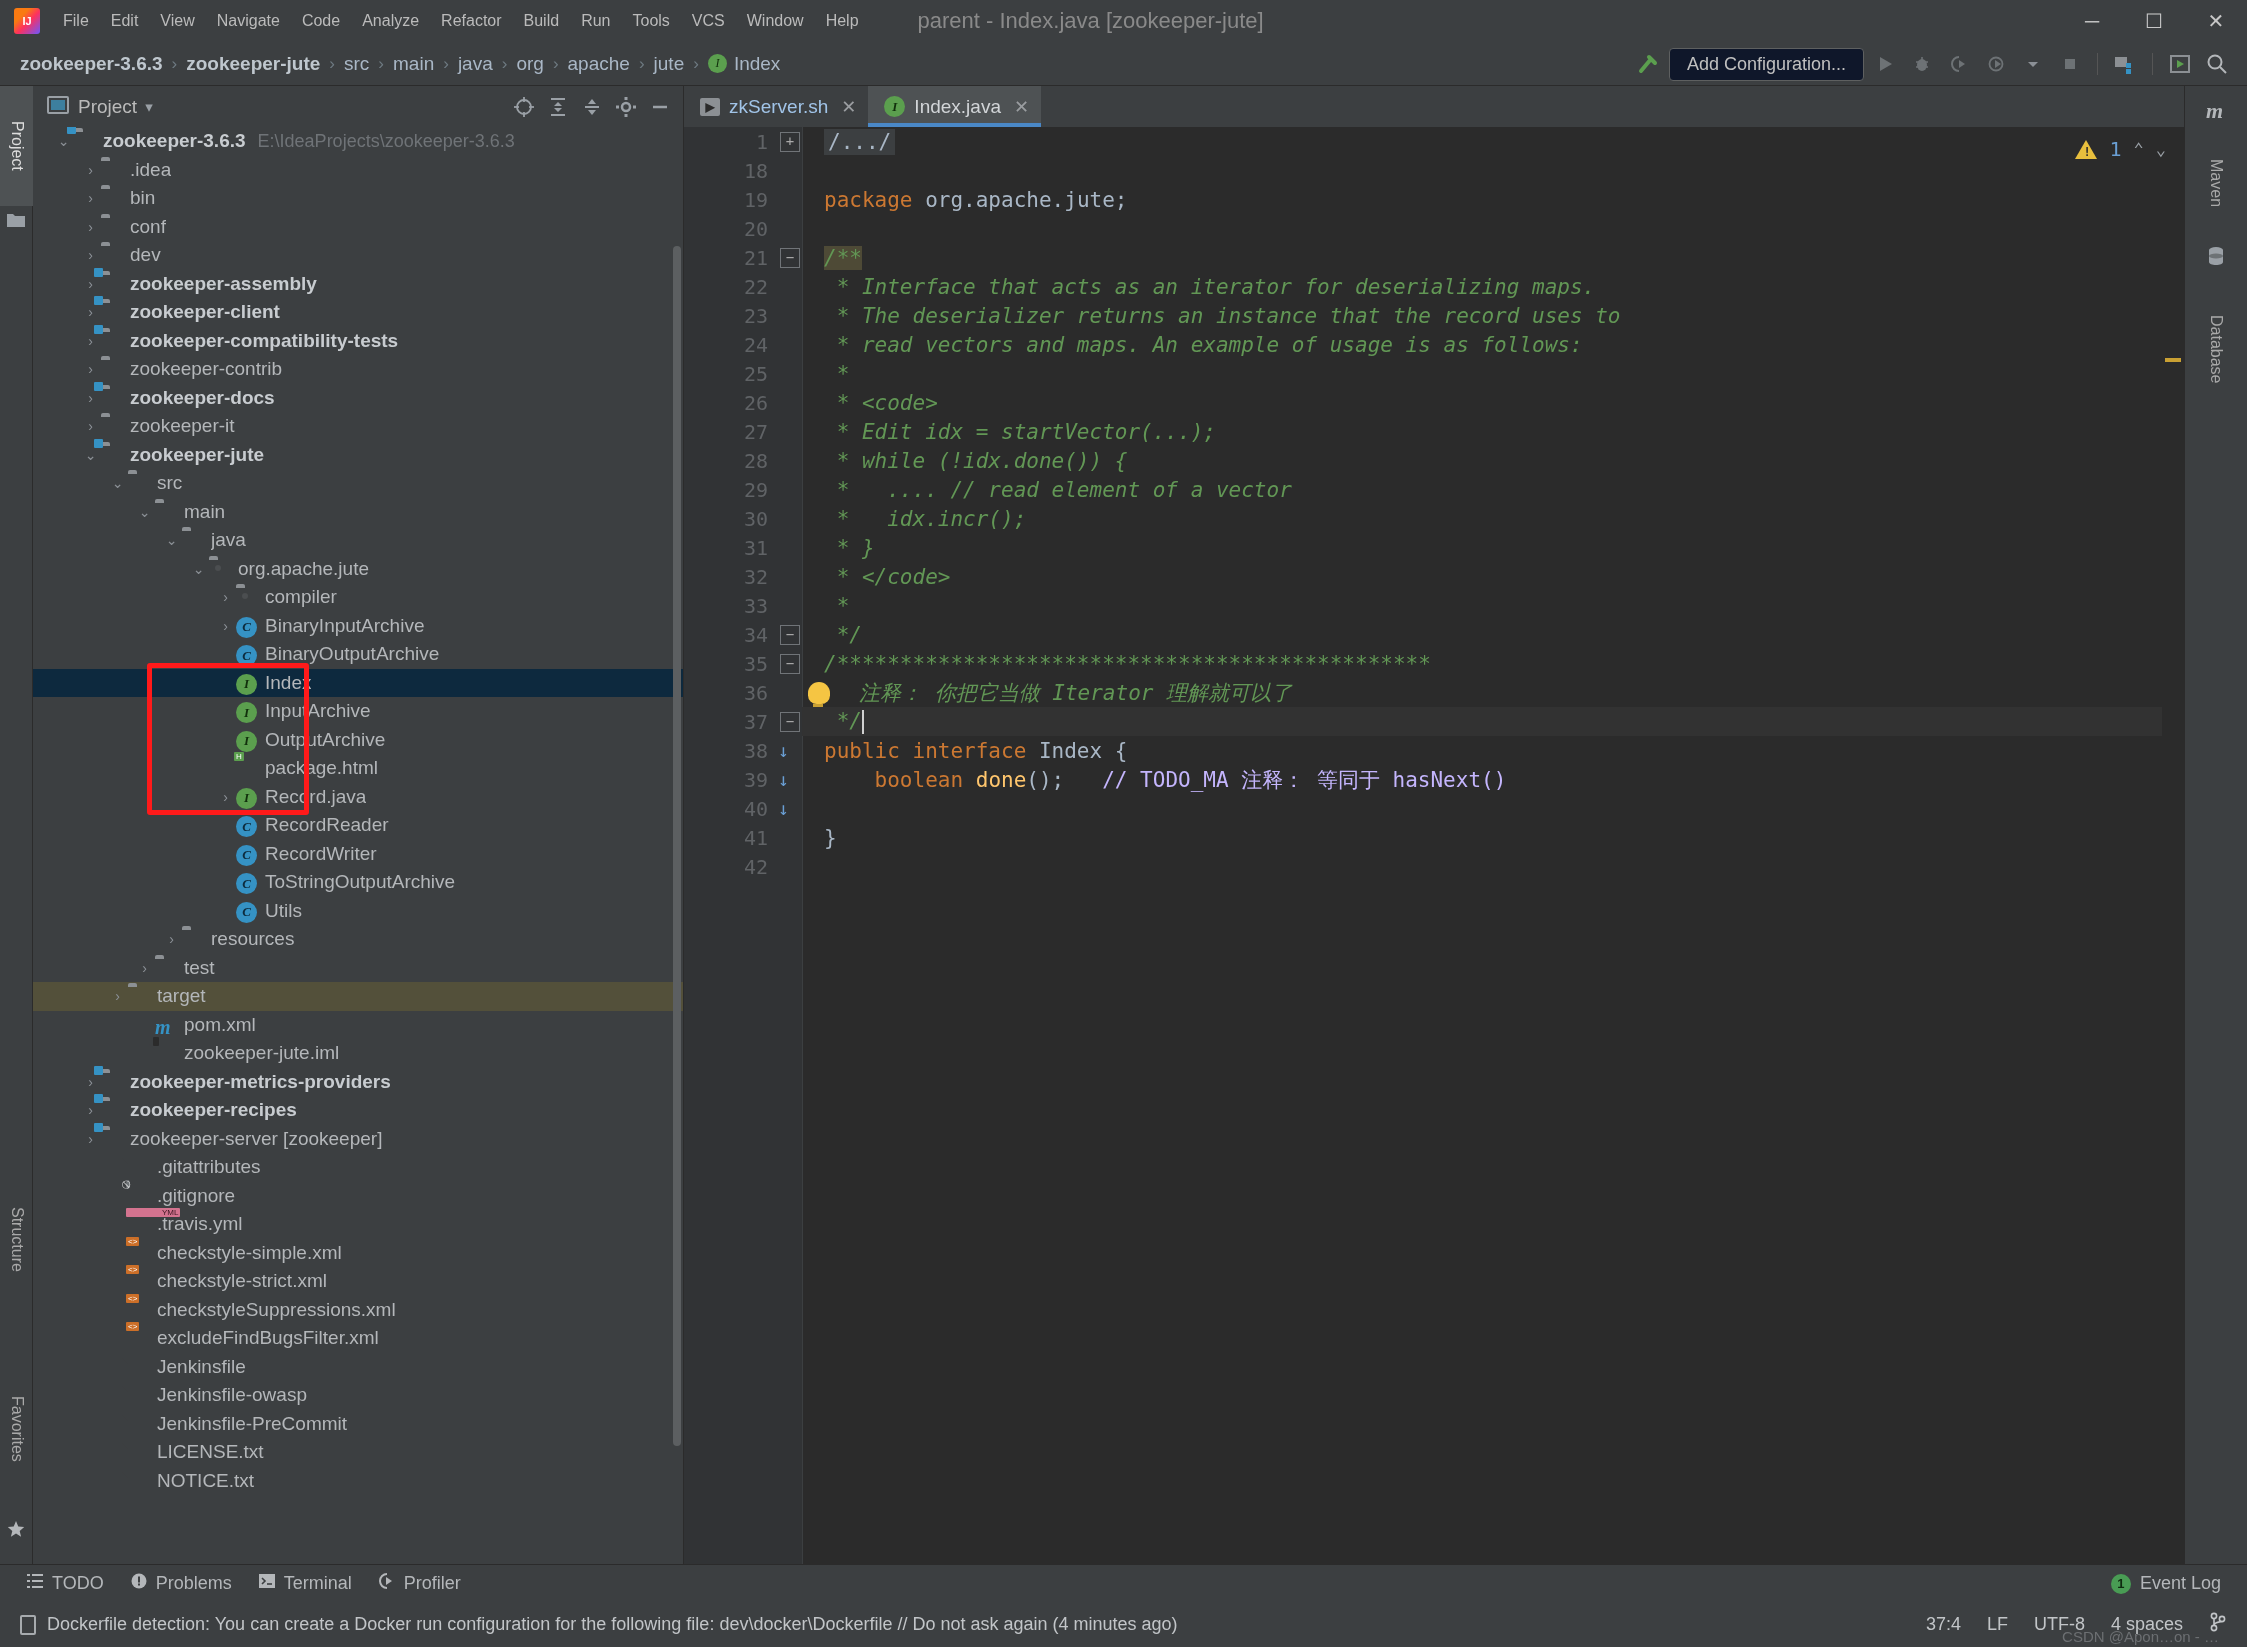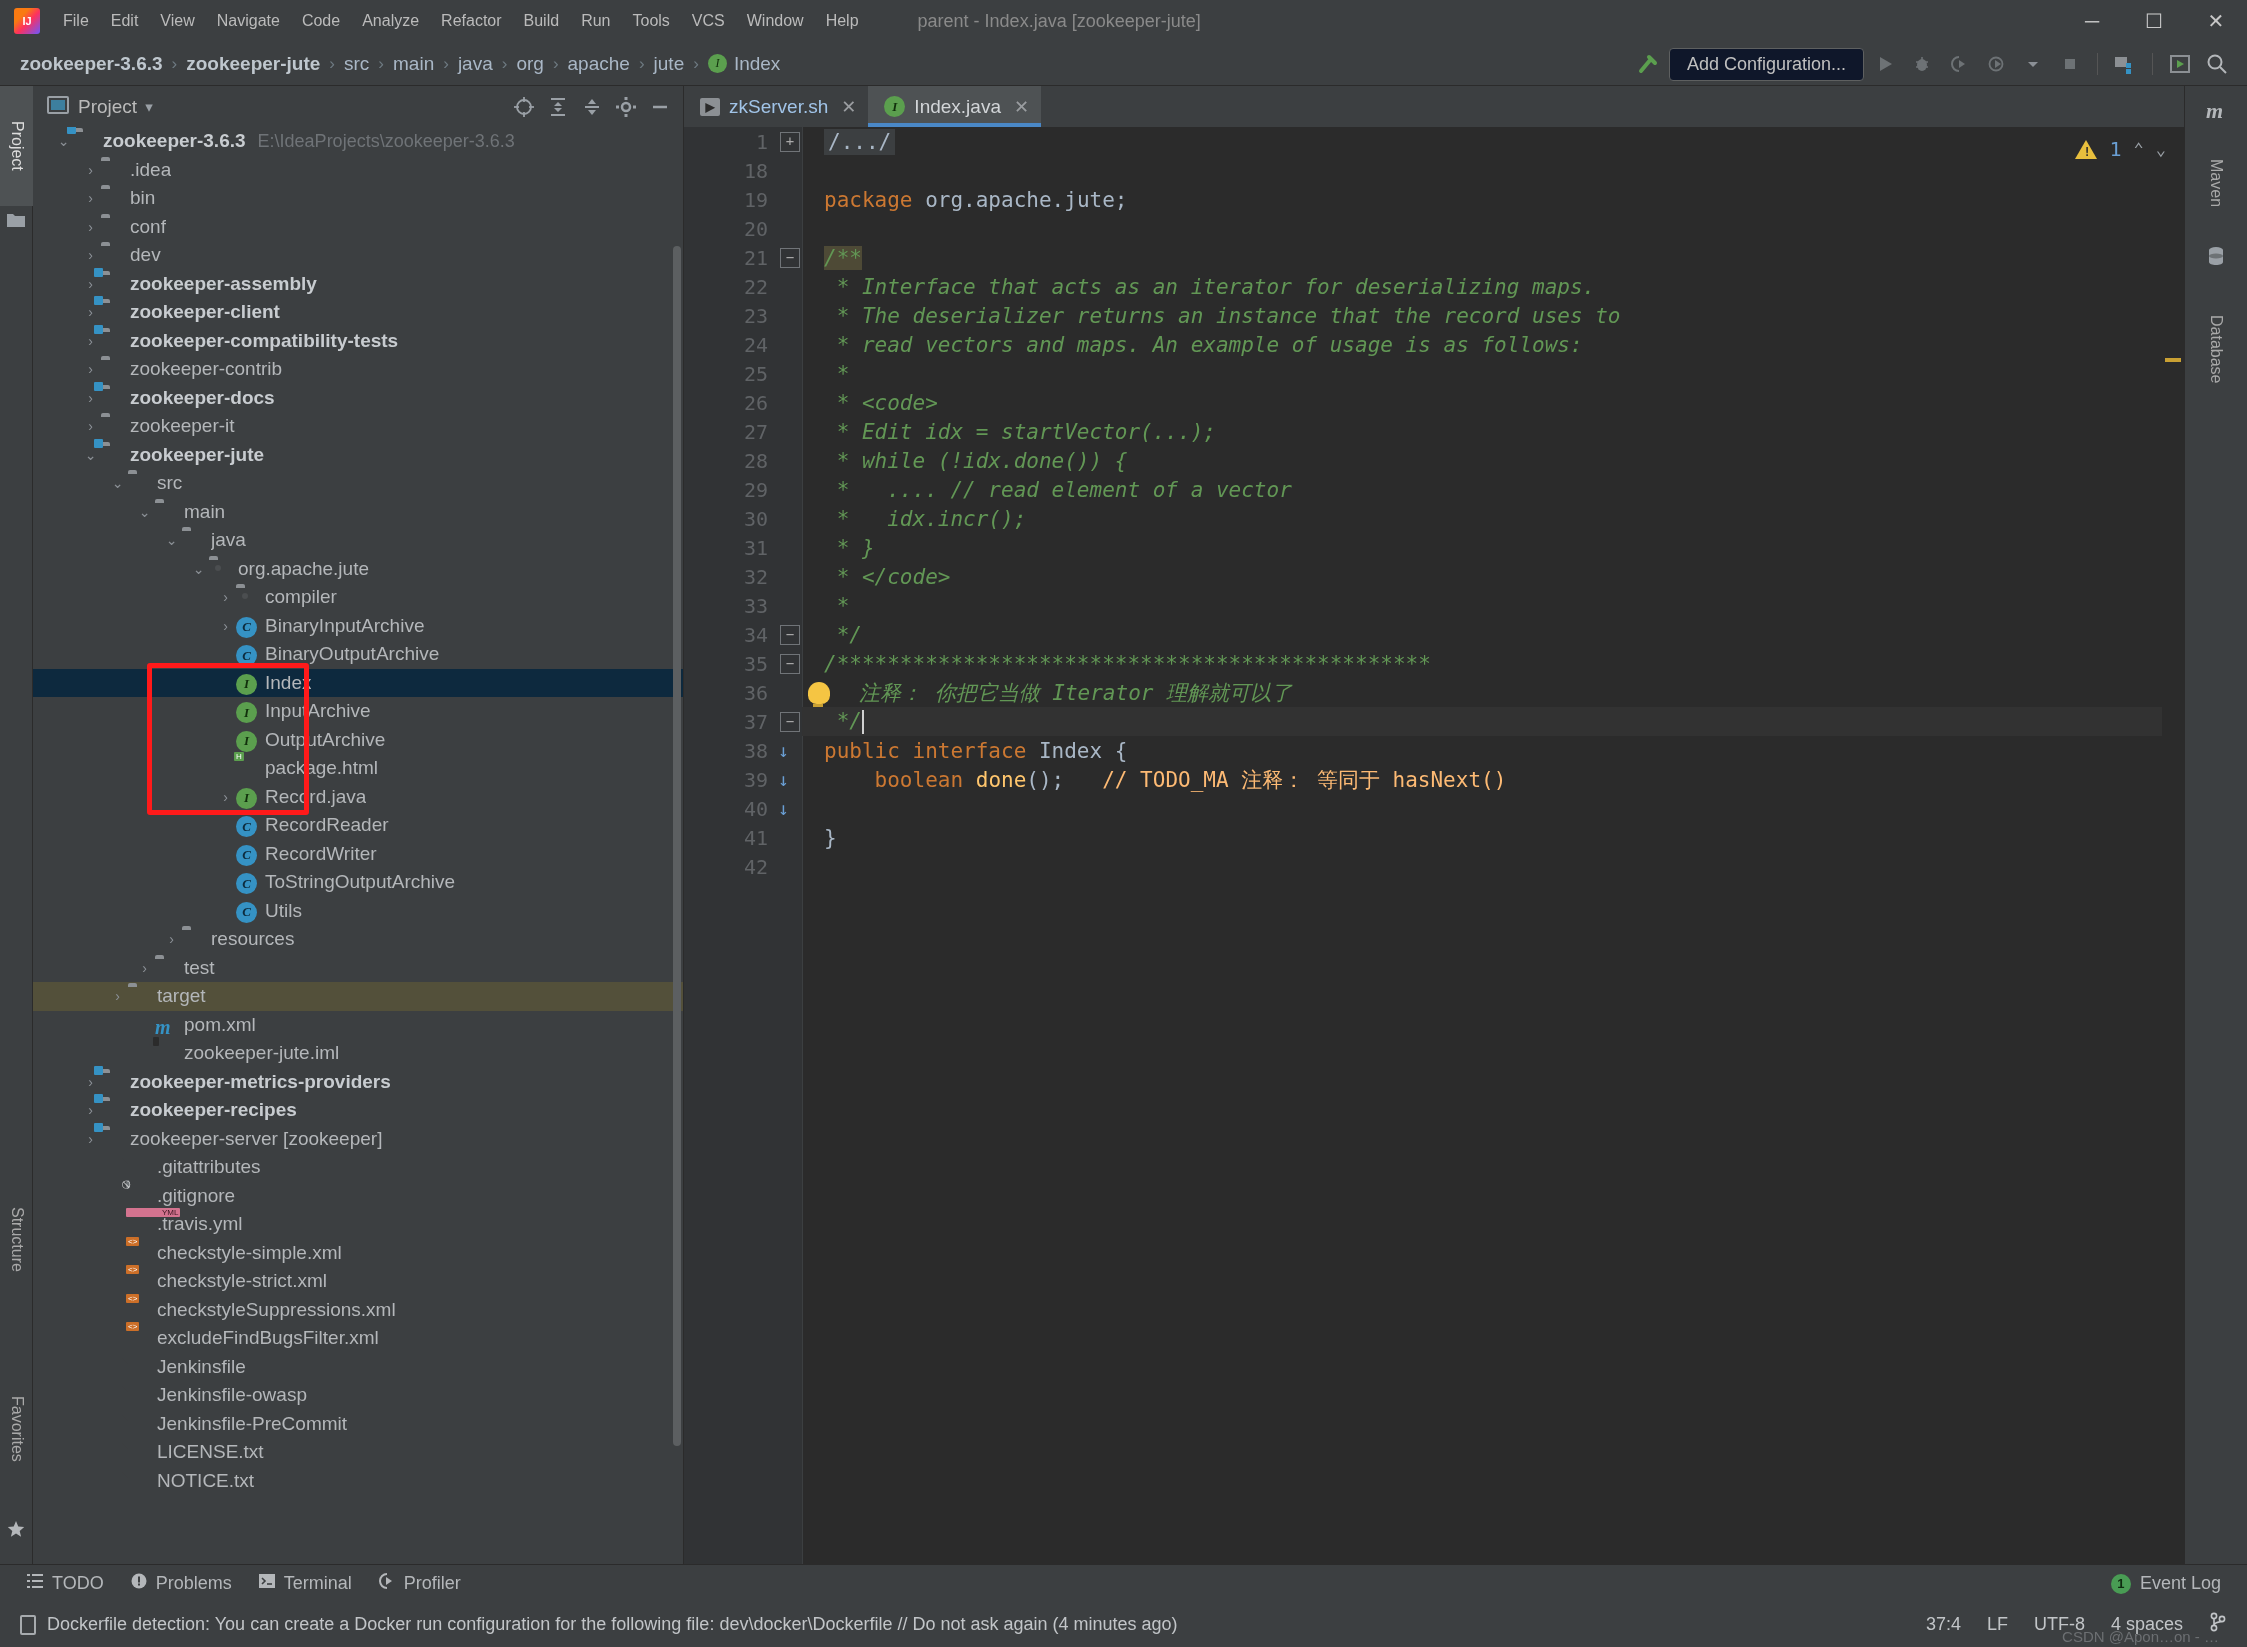--- a/index.html
+++ b/index.html
@@ -33,21 +33,21 @@
     content: "IJ"; position: absolute; left: 50%; top: 50%;
     transform: translate(-50%,-50%);
     color: #fff; font-size: 11px; font-weight: bold;
     font-family: "Liberation Sans", sans-serif;
   }
   .menu-item {
     padding: 3px 11px; font-size: 16px; color: #bbbbbb;
     white-space: nowrap;
   }
   .win-title {
-    margin-left: 48px; font-size: 18px; color: #8a8a8a; white-space: nowrap;
+    margin-left: 48px; font-size: 22px; color: #8a8a8a; white-space: nowrap;
   }
   .win-controls {
     position: absolute; right: 0; top: 0; height: 42px;
     display: flex; align-items: center;
   }
   .win-btn {
     width: 62px; height: 42px; display: flex; align-items: center;
     justify-content: center; color: #c8c8c8; font-size: 20px;
   }
 
@@ -204,21 +204,21 @@
     position: relative; height: 29px; display: flex; align-items: center;
     font-size: 21px; white-space: pre;
   }
   .ln {
     position: absolute; left: 0; width: 84px; text-align: right;
     color: #606366; font-size: 20px;
   }
   .ctext { position: absolute; left: 140px; }
   .kw   { color: #cc7832; }
   .cmt  { color: #629755; font-style: italic; }
-  .cmt2 { color: #fdba74; }
+  .cmt2 { color: #c4b5fd; }
   .plain{ color: #a9b7c6; }
   .cls  { color: #a9b7c6; }
   .meth { color: #ffc66d; }
   .hl-bg { background: #4e4a36; }
   .cur-line { position: absolute; left: 118px; right: 0; height: 29px; background: #323232; }
   .caret { display:inline-block; width:2px; height:24px; background:#d0d0d0; vertical-align:middle; }
 
   .bulb {
     position: absolute; left: 124px; width: 22px; height: 22px;
     border-radius: 50% 50% 40% 40%; background: #f5c543;

